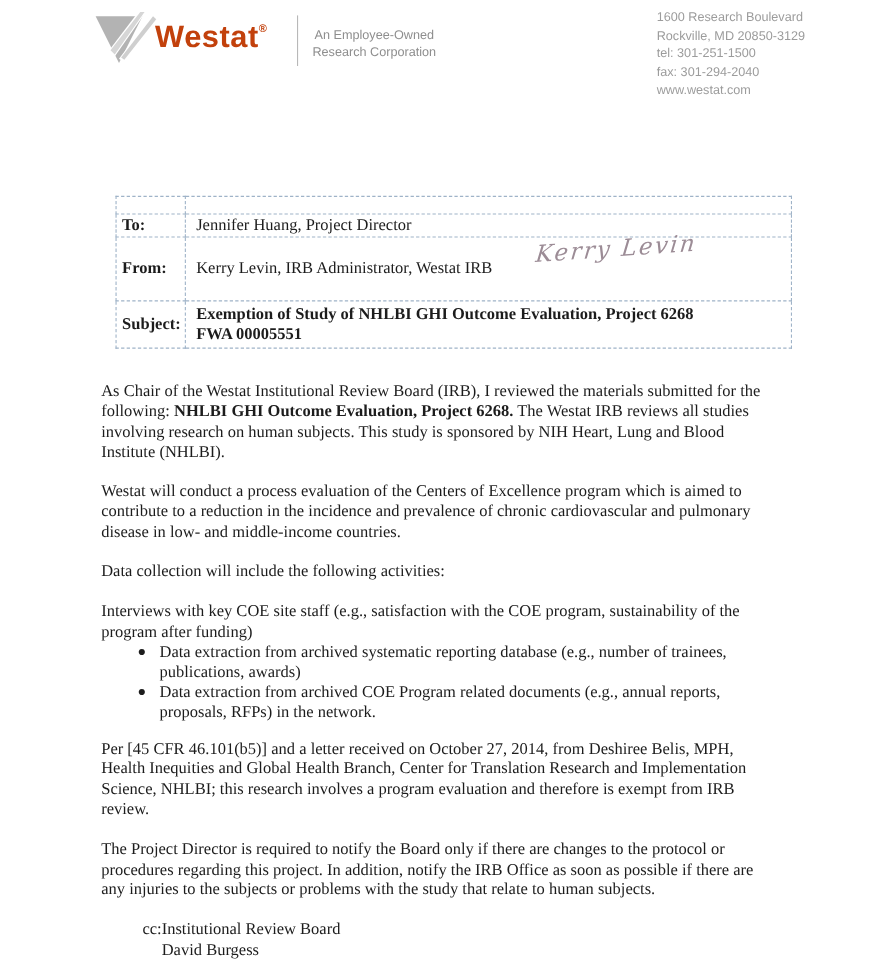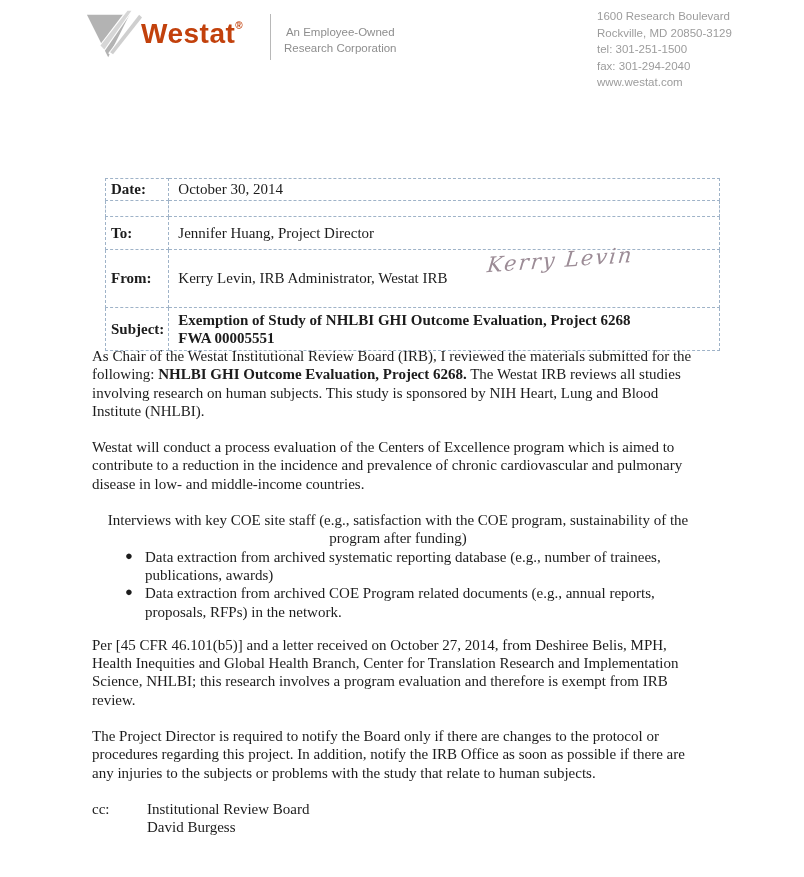--- a/index.html
+++ b/index.html
@@ -31,43 +31,43 @@
   
   .memo-table {
     position:absolute; left:105px; top:178px; width:615px;
     border-collapse:collapse; font-size:15px;
   }
   .memo-table td { border:1px dashed #9fb3c8; padding:1px 4px; vertical-align:middle; }
   .memo-table td.lbl { width:58px; font-weight:bold; padding-left:5px; }
   .memo-table td.val { padding-left:9px; }
   .row-date td { height:22px; }
   .row-spacer td { height:16px; }
-  .row-to td { height:33px; }
+  .row-to td { height:21px; }
   .row-from td { height:58px; }
   .row-subject td { height:42px; }
   .row-subject .val { font-weight:bold; line-height:18px; padding-top:3px; padding-bottom:3px; }
   .from-cell { position:relative; }
   .signature {
     position:absolute; left:318px; top:-2px;
     font-family:"DejaVu Serif", serif; font-style:italic;
     font-size:21px; color:#9c8c96; letter-spacing:2px;
     transform:rotate(-4deg) skewX(-10deg); white-space:nowrap;
   }
   
   .body-text {
     position:absolute; left:92px; top:347px; width:612px;
     font-size:15px; line-height:18.3px;
   }
   .body-text p { margin:0 0 18px 0; }
-  .body-text p.no-gap { margin-bottom:0;text-align:center; }
+  .body-text p.no-gap { margin-bottom:0; }
   .bullet-list { list-style:none; margin:0 0 15px 0; }
   .bullet-list li { position:relative; padding-left:53px; }
   .bullet-list .bullet { position:absolute; left:33px; top:-1px; font-size:13px; }
   .cc-block { display:flex; margin-top:2px; }
-  .cc-label { width:55px; }
+  .cc-label { width:55px;text-align:right; }
   .cc-names div { line-height:18.3px; }
   b { font-weight:bold; }
 </style>
 </head>
 <body>
 
 <div class="page">
 
   <div class="logo-mark">
     <svg width="58" height="52" viewBox="0 0 60 52">
@@ -87,24 +87,20 @@
   <div class="address">
     <div>1600 Research Boulevard</div>
     <div>Rockville, MD 20850-3129</div>
     <div>tel: 301-251-1500</div>
     <div>fax: 301-294-2040</div>
     <div>www.westat.com</div>
   </div>
 
   <table class="memo-table">
     <tbody>
-        <tr class="row-date">
-      <td class="lbl">Date:</td>
-      <td class="val">October 30, 2014</td>
-    </tr>
     <tr class="row-spacer">
       <td class="lbl"></td>
       <td class="val"></td>
     </tr>
     <tr class="row-to">
       <td class="lbl">To:</td>
       <td class="val">Jennifer Huang, Project Director</td>
     </tr>
     <tr class="row-from">
       <td class="lbl">From:</td>
@@ -119,20 +115,21 @@
         <div>Exemption of Study of NHLBI GHI Outcome Evaluation, Project 6268</div>
         <div>FWA 00005551</div>
       </td>
     </tr>
   </tbody>
     </table>
 
   <div class="body-text">
     <p><span>As Chair of the Westat Institutional Review Board (IRB), I reviewed the materials submitted for the following: </span><b>NHLBI GHI Outcome Evaluation, Project 6268.</b><span> The Westat IRB reviews all studies involving research on human subjects. This study is sponsored by NIH Heart, Lung and Blood Institute (NHLBI).</span></p>
     <p>Westat will conduct a process evaluation of the Centers of Excellence program which is aimed to contribute to a reduction in the incidence and prevalence of chronic cardiovascular and pulmonary disease in low- and middle-income countries.</p>
+    <p>Data collection will include the following activities:</p>
     <p class="no-gap">Interviews with key COE site staff (e.g., satisfaction with the COE program, sustainability of the program after funding)</p>
     <ul class="bullet-list">
       <li><span class="bullet">●</span><span>Data extraction from archived systematic reporting database (e.g., number of trainees, publications, awards)</span></li>
       <li><span class="bullet">●</span><span>Data extraction from archived COE Program related documents (e.g., annual reports, proposals, RFPs) in the network.</span></li>
     </ul>
     <p>Per [45 CFR 46.101(b5)] and a letter received on October 27, 2014, from Deshiree Belis, MPH, Health Inequities and Global Health Branch, Center for Translation Research and Implementation Science, NHLBI; this research involves a program evaluation and therefore is exempt from IRB review.</p>
     <p>The Project Director is required to notify the Board only if there are changes to the protocol or procedures regarding this project. In addition, notify the IRB Office as soon as possible if there are any injuries to the subjects or problems with the study that relate to human subjects.</p>
     <div class="cc-block">
       <div class="cc-label">cc:</div>
       <div class="cc-names">

